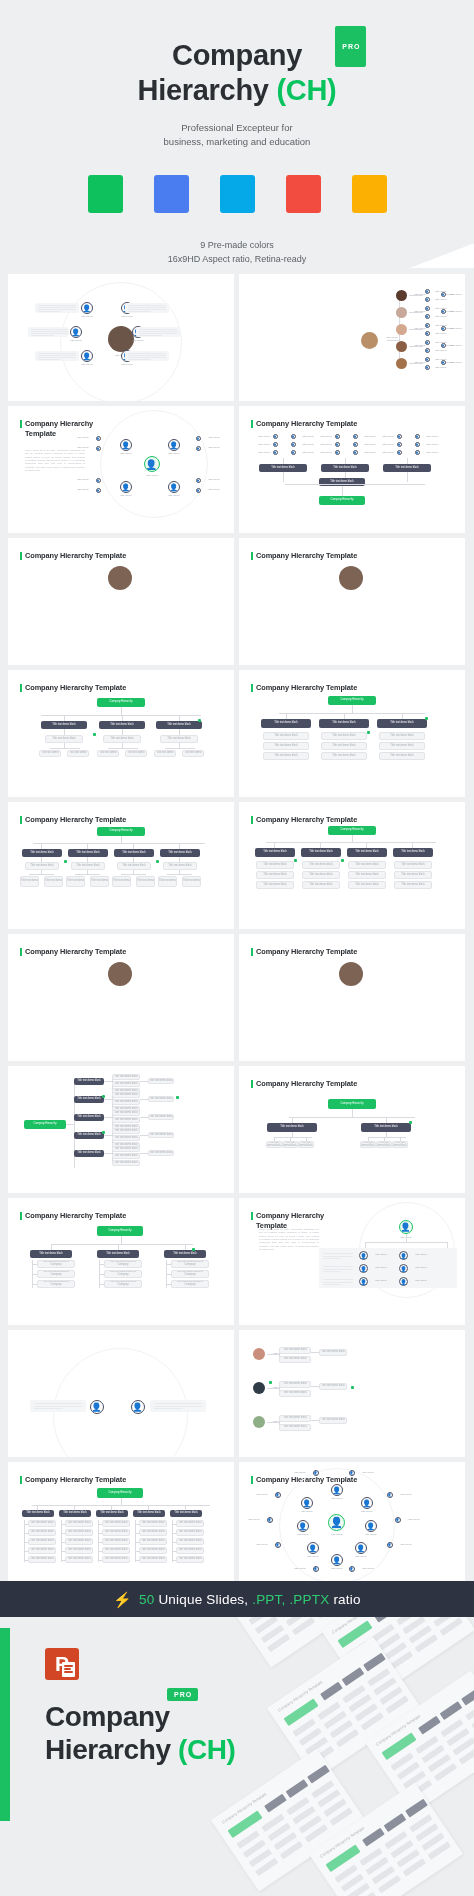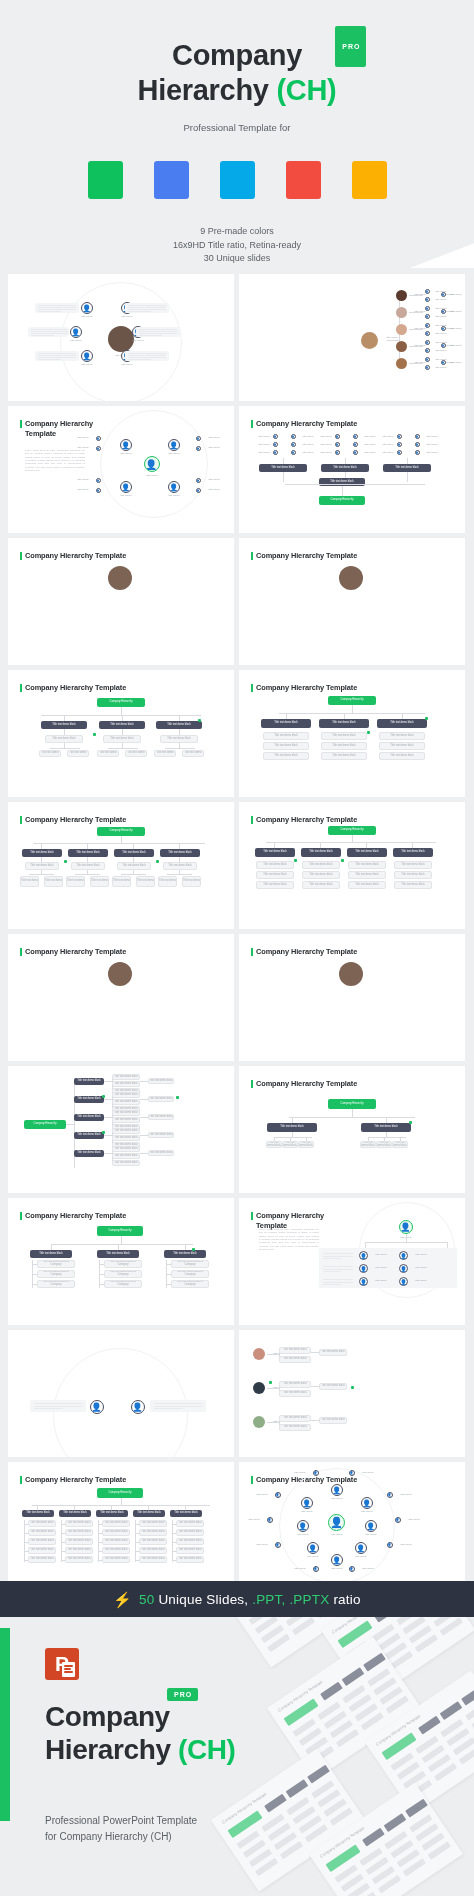--- a/index.html
+++ b/index.html
@@ -251,32 +251,33 @@
 
   <section class="hero">
     <div class="hero-title-wrap">
       <div class="hero-title">
         <span>Company</span><br>
         <span>Hierarchy </span><span class="accent">(CH)</span>
         <span class="pro-badge">PRO</span>
       </div>
     </div>
     <div class="hero-sub">
-      <div>Professional Template for</div>
+      <div>Professional Excepteur for</div>
+      <div>business, marketing and education</div>
     </div>
     <div class="swatches" id="swatch-row">
         <div class="swatch" style="background: rgb(14, 193, 92);"></div>
         <div class="swatch" style="background: rgb(74, 125, 240);"></div>
         <div class="swatch" style="background: rgb(6, 169, 232);"></div>
         <div class="swatch" style="background: rgb(242, 75, 63);"></div>
         <div class="swatch" style="background: rgb(252, 176, 2);"></div>
       </div>
     <div class="hero-specs">
       <div>9 Pre-made colors</div>
-      <div>16x9HD Title ratio, Retina-ready</div>
+      <div>16x9HD Aspect ratio, Retina-ready</div>
       <div>30 Unique slides</div>
     </div>
     <div class="corner-ribbon">
       
     </div>
   </section>
 
   <section class="grid" id="grid">
       <div class="slide">
         <div class="slide-body">
@@ -1076,24 +1077,20 @@
       </span>
     </div>
 
     <div class="footer-pro">PRO</div>
 
     <div class="footer-title">
       <span>Company</span><br>
       <span>Hierarchy </span><span class="accent">(CH)</span>
     </div>
 
-    <div class="footer-sub">
-      <div>Professional PowerPoint Template</div>
-      <div>for Company Hierarchy (CH)</div>
-    </div>
 
     <div class="fan" id="fan">
         <div class="fan-card" style="left: 52px; top: -54px; width: 128px; height: 86px;">
           <div class="l" style="left: 8px; top: 34px; width: 24px; height: 6px;"></div>
           <div class="l" style="left: 8px; top: 45px; width: 24px; height: 6px;"></div>
           <div class="l" style="left: 38px; top: 45px; width: 24px; height: 6px;"></div>
           <div class="l" style="left: 8px; top: 56px; width: 24px; height: 6px;"></div>
           <div class="l" style="left: 38px; top: 56px; width: 24px; height: 6px;"></div>
           <div class="l" style="left: 8px; top: 67px; width: 24px; height: 6px;"></div>
           <div class="l" style="left: 38px; top: 67px; width: 24px; height: 6px;"></div>

